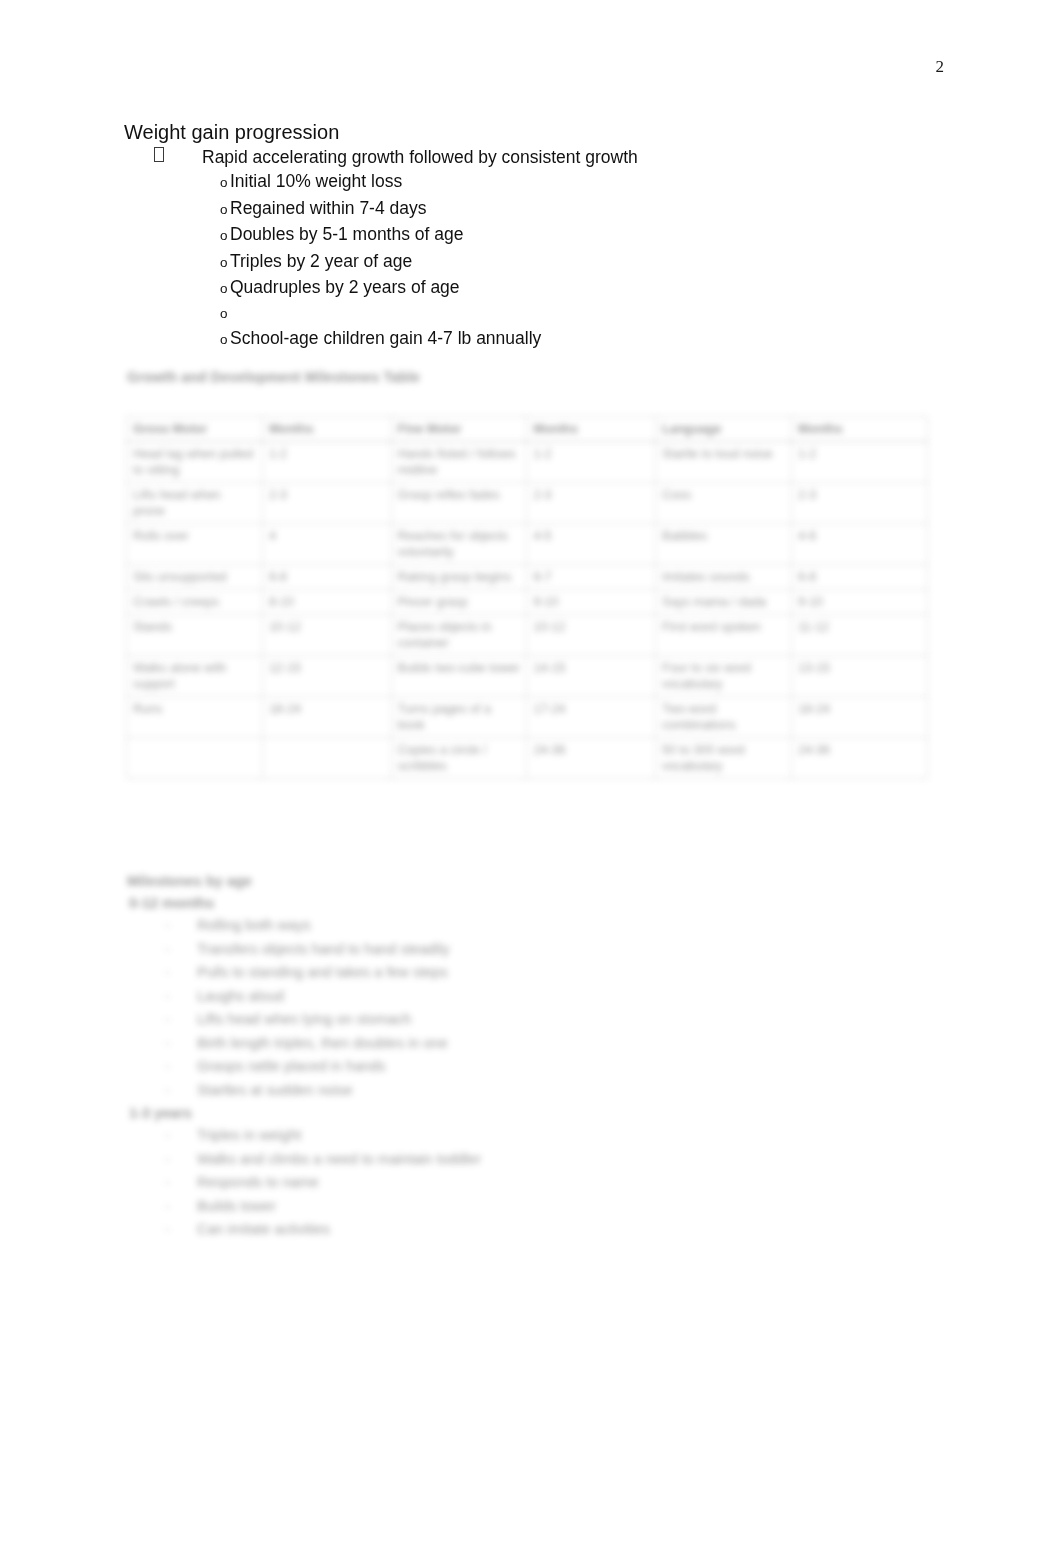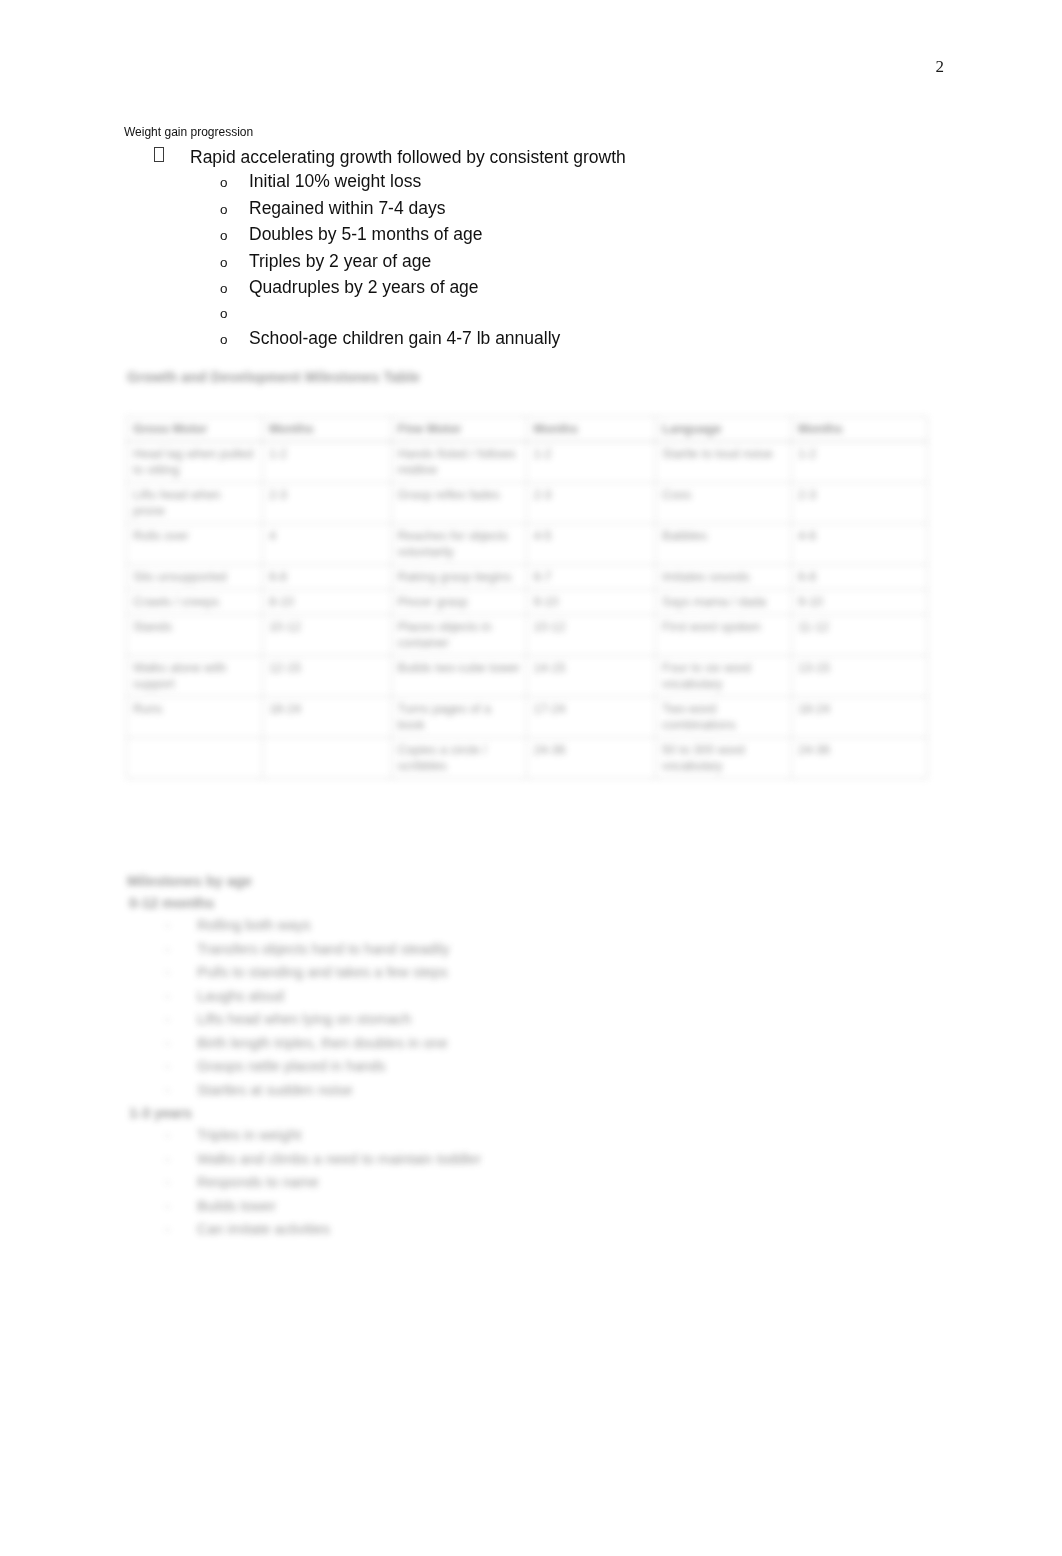--- a/index.html
+++ b/index.html
@@ -31,21 +31,21 @@
   }
 
   
   .outline {
     position: absolute;
     left: 124px;
     top: 120px;
     width: 820px;
   }
   .lvl0 {
-    font-size: 12px;
+    font-size: 20px;
     line-height: 24.5px;
     color: #111111;
     white-space: nowrap;
   }
   .lvl1 {
     display: flex;
     align-items: baseline;
     font-size: 17.5px;
     line-height: 24.5px;
     color: #111111;
@@ -55,38 +55,38 @@
   }
   .lvl1 .bullet-box {
     display: inline-block;
     width: 8px;
     height: 13px;
     border: 1px solid #3a3a3a;
     position: relative;
     top: -1px;
     flex: 0 0 auto;
   }
-  .lvl1 .lvl1-text { margin-left: 26px; }
+  .lvl1 .lvl1-text { margin-left: 38px; }
 
   .lvl2 {
     display: flex;
     align-items: baseline;
     font-size: 17.5px;
     line-height: 24.5px;
     color: #111111;
     padding-left: 96px;
     white-space: nowrap;
   }
   .lvl2 .o-bullet {
     font-size: 13.5px;
     flex: 0 0 auto;
     width: 10px;
     color: #111111;
   }
-  .lvl2 .lvl2-text { margin-left: 19px; }
+  .lvl2 .lvl2-text { }
 
   
   .blurred {
     filter: blur(3.1px);
     opacity: 0.88;
   }
 
   .tbl-caption {
     position: absolute;
     left: 127px;

